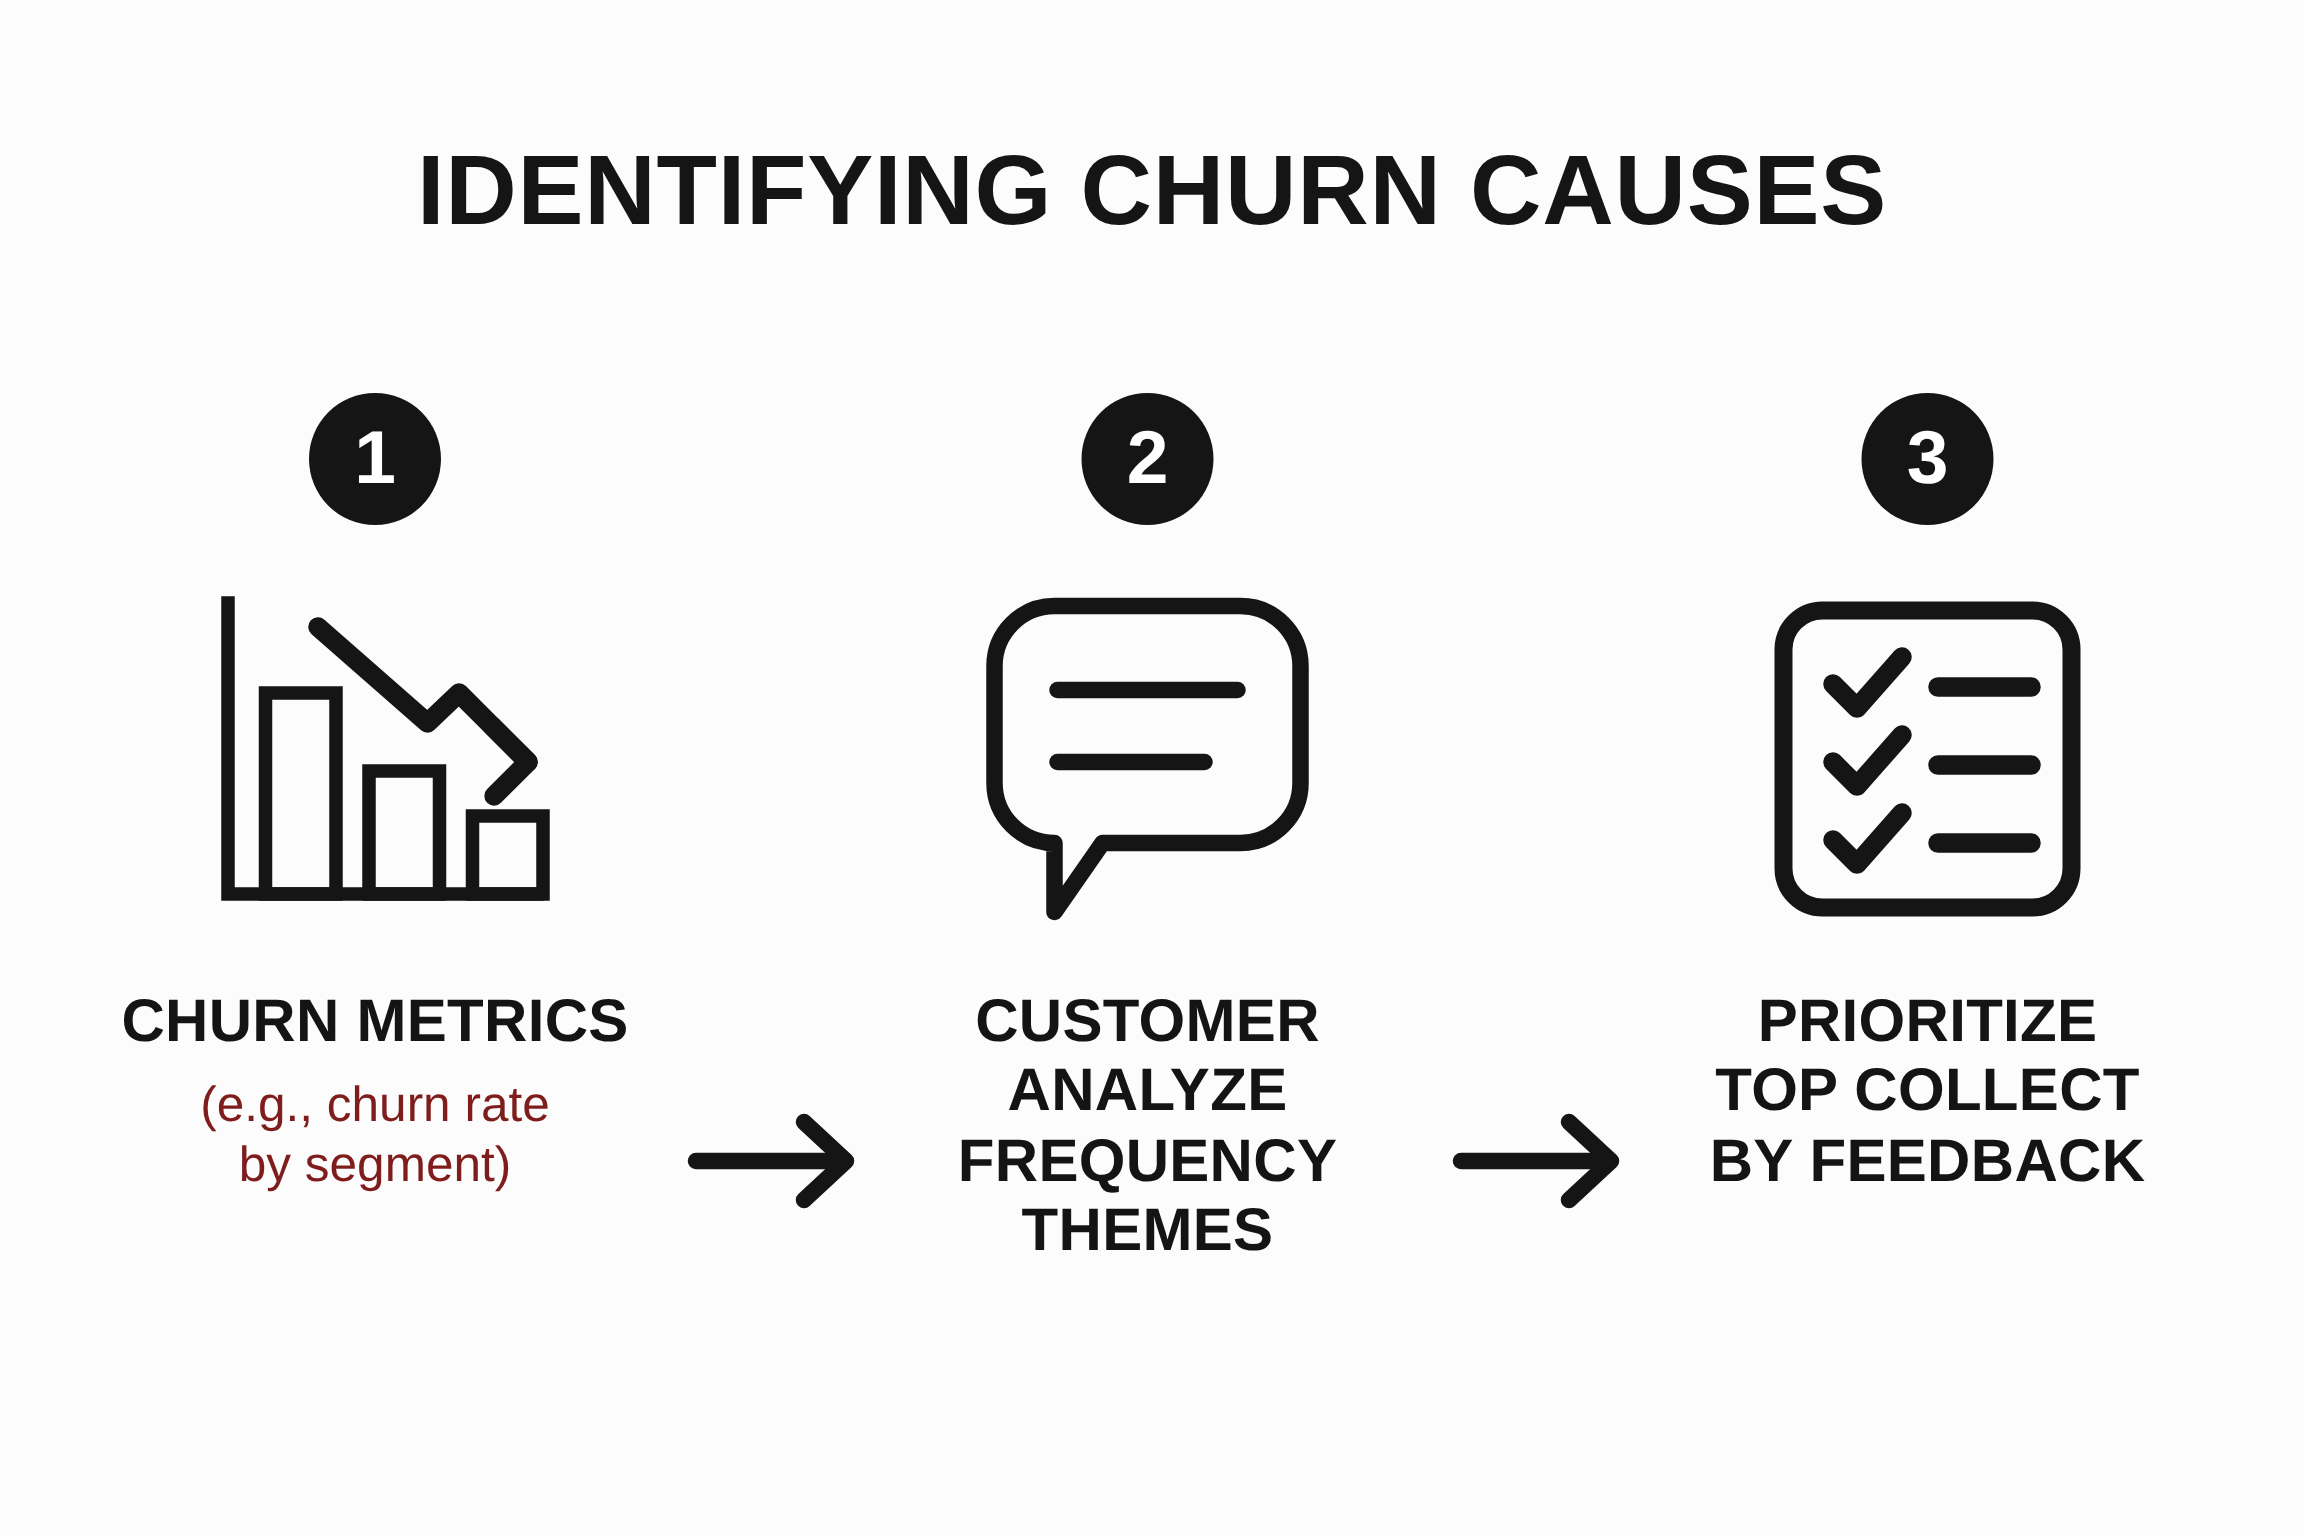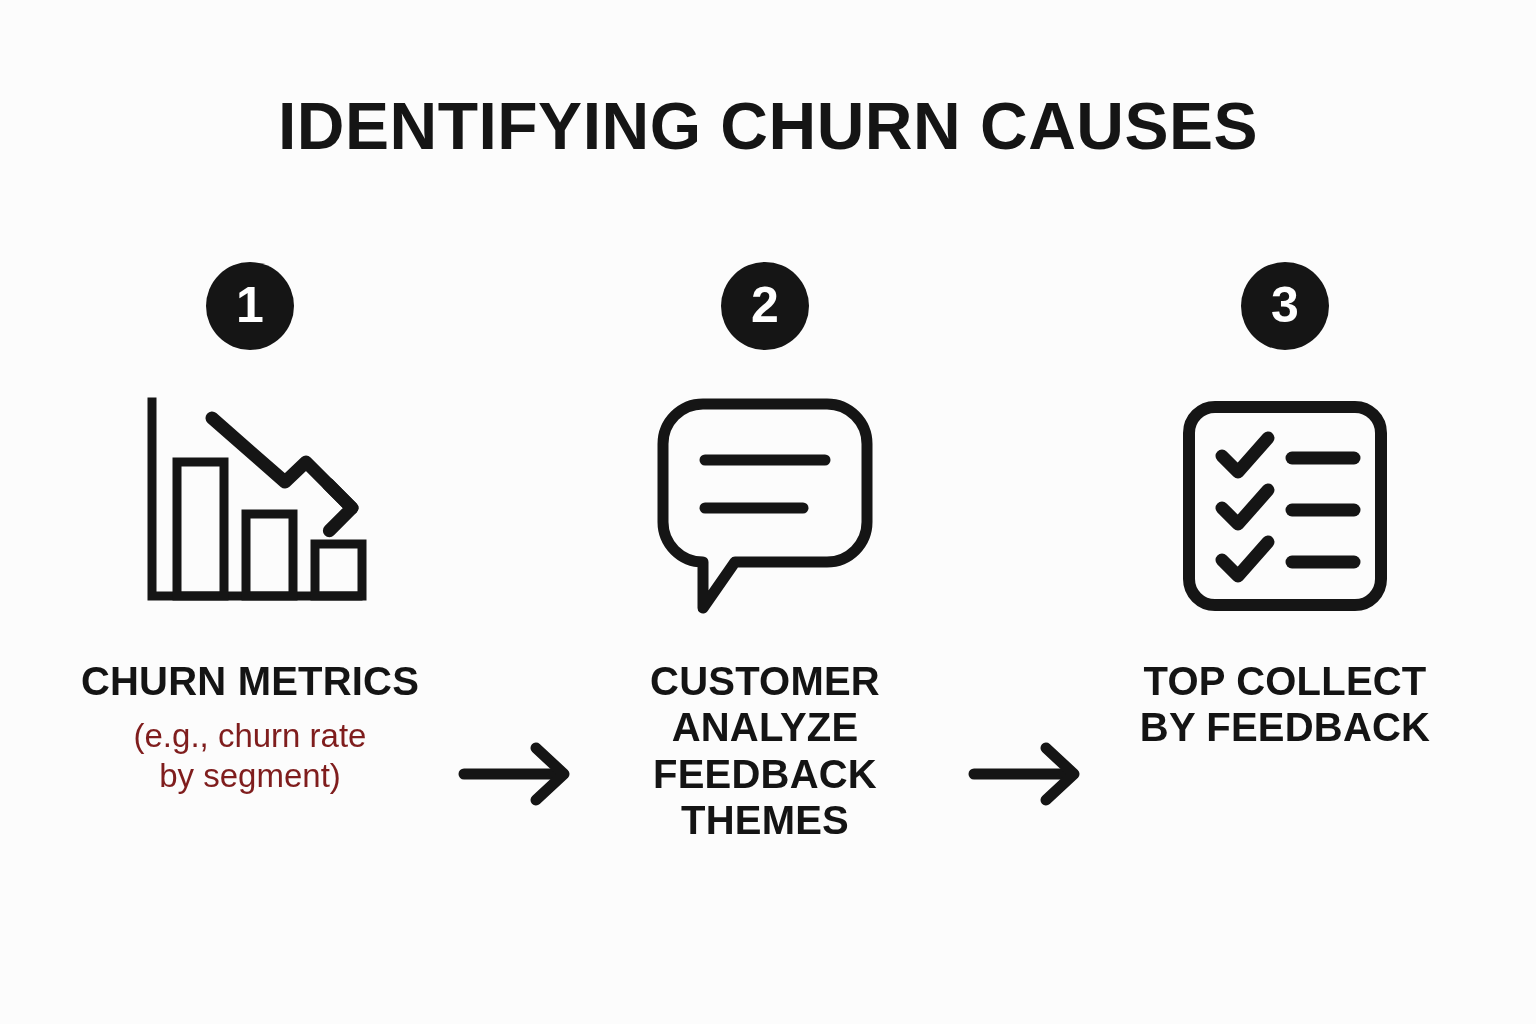--- a/index.html
+++ b/index.html
@@ -182,21 +182,21 @@
 
             <line x1="48" y1="62" x2="168" y2="62"></line>
             <line x1="48" y1="110" x2="146" y2="110"></line>
           </g>
         </svg>
       </div>
 
       <div class="caption">
         <span class="ln">CUSTOMER</span>
         <span class="ln">ANALYZE</span>
-        <span class="ln">FEEDBACK</span>
+        <span class="ln">FREQUENCY</span>
         <span class="ln">THEMES</span>
       </div>
     </div>
 
     <div class="step step-3">
       <div class="badge">
         <span class="badge-num">3</span>
       </div>
 
       <div class="icon-slot">
@@ -210,20 +210,21 @@
             <path d="M 40 108 L 56 124 L 86 90"></path>
             <line x1="110" y1="110" x2="172" y2="110"></line>
 
             <path d="M 40 160 L 56 176 L 86 142"></path>
             <line x1="110" y1="162" x2="172" y2="162"></line>
           </g>
         </svg>
       </div>
 
       <div class="caption">
+        <span class="ln">PRIORITIZE</span>
         <span class="ln">TOP COLLECT</span>
         <span class="ln">BY FEEDBACK</span>
       </div>
     </div>
 
     <div class="arrow arrow-1">
       <svg width="120" height="64" viewBox="0 0 120 64">
         <g fill="none" stroke="#151515" stroke-width="11" stroke-linecap="round" stroke-linejoin="round">
           <line x1="6" y1="32" x2="104" y2="32"></line>
           <polyline points="78,6 106,32 78,58"></polyline>

